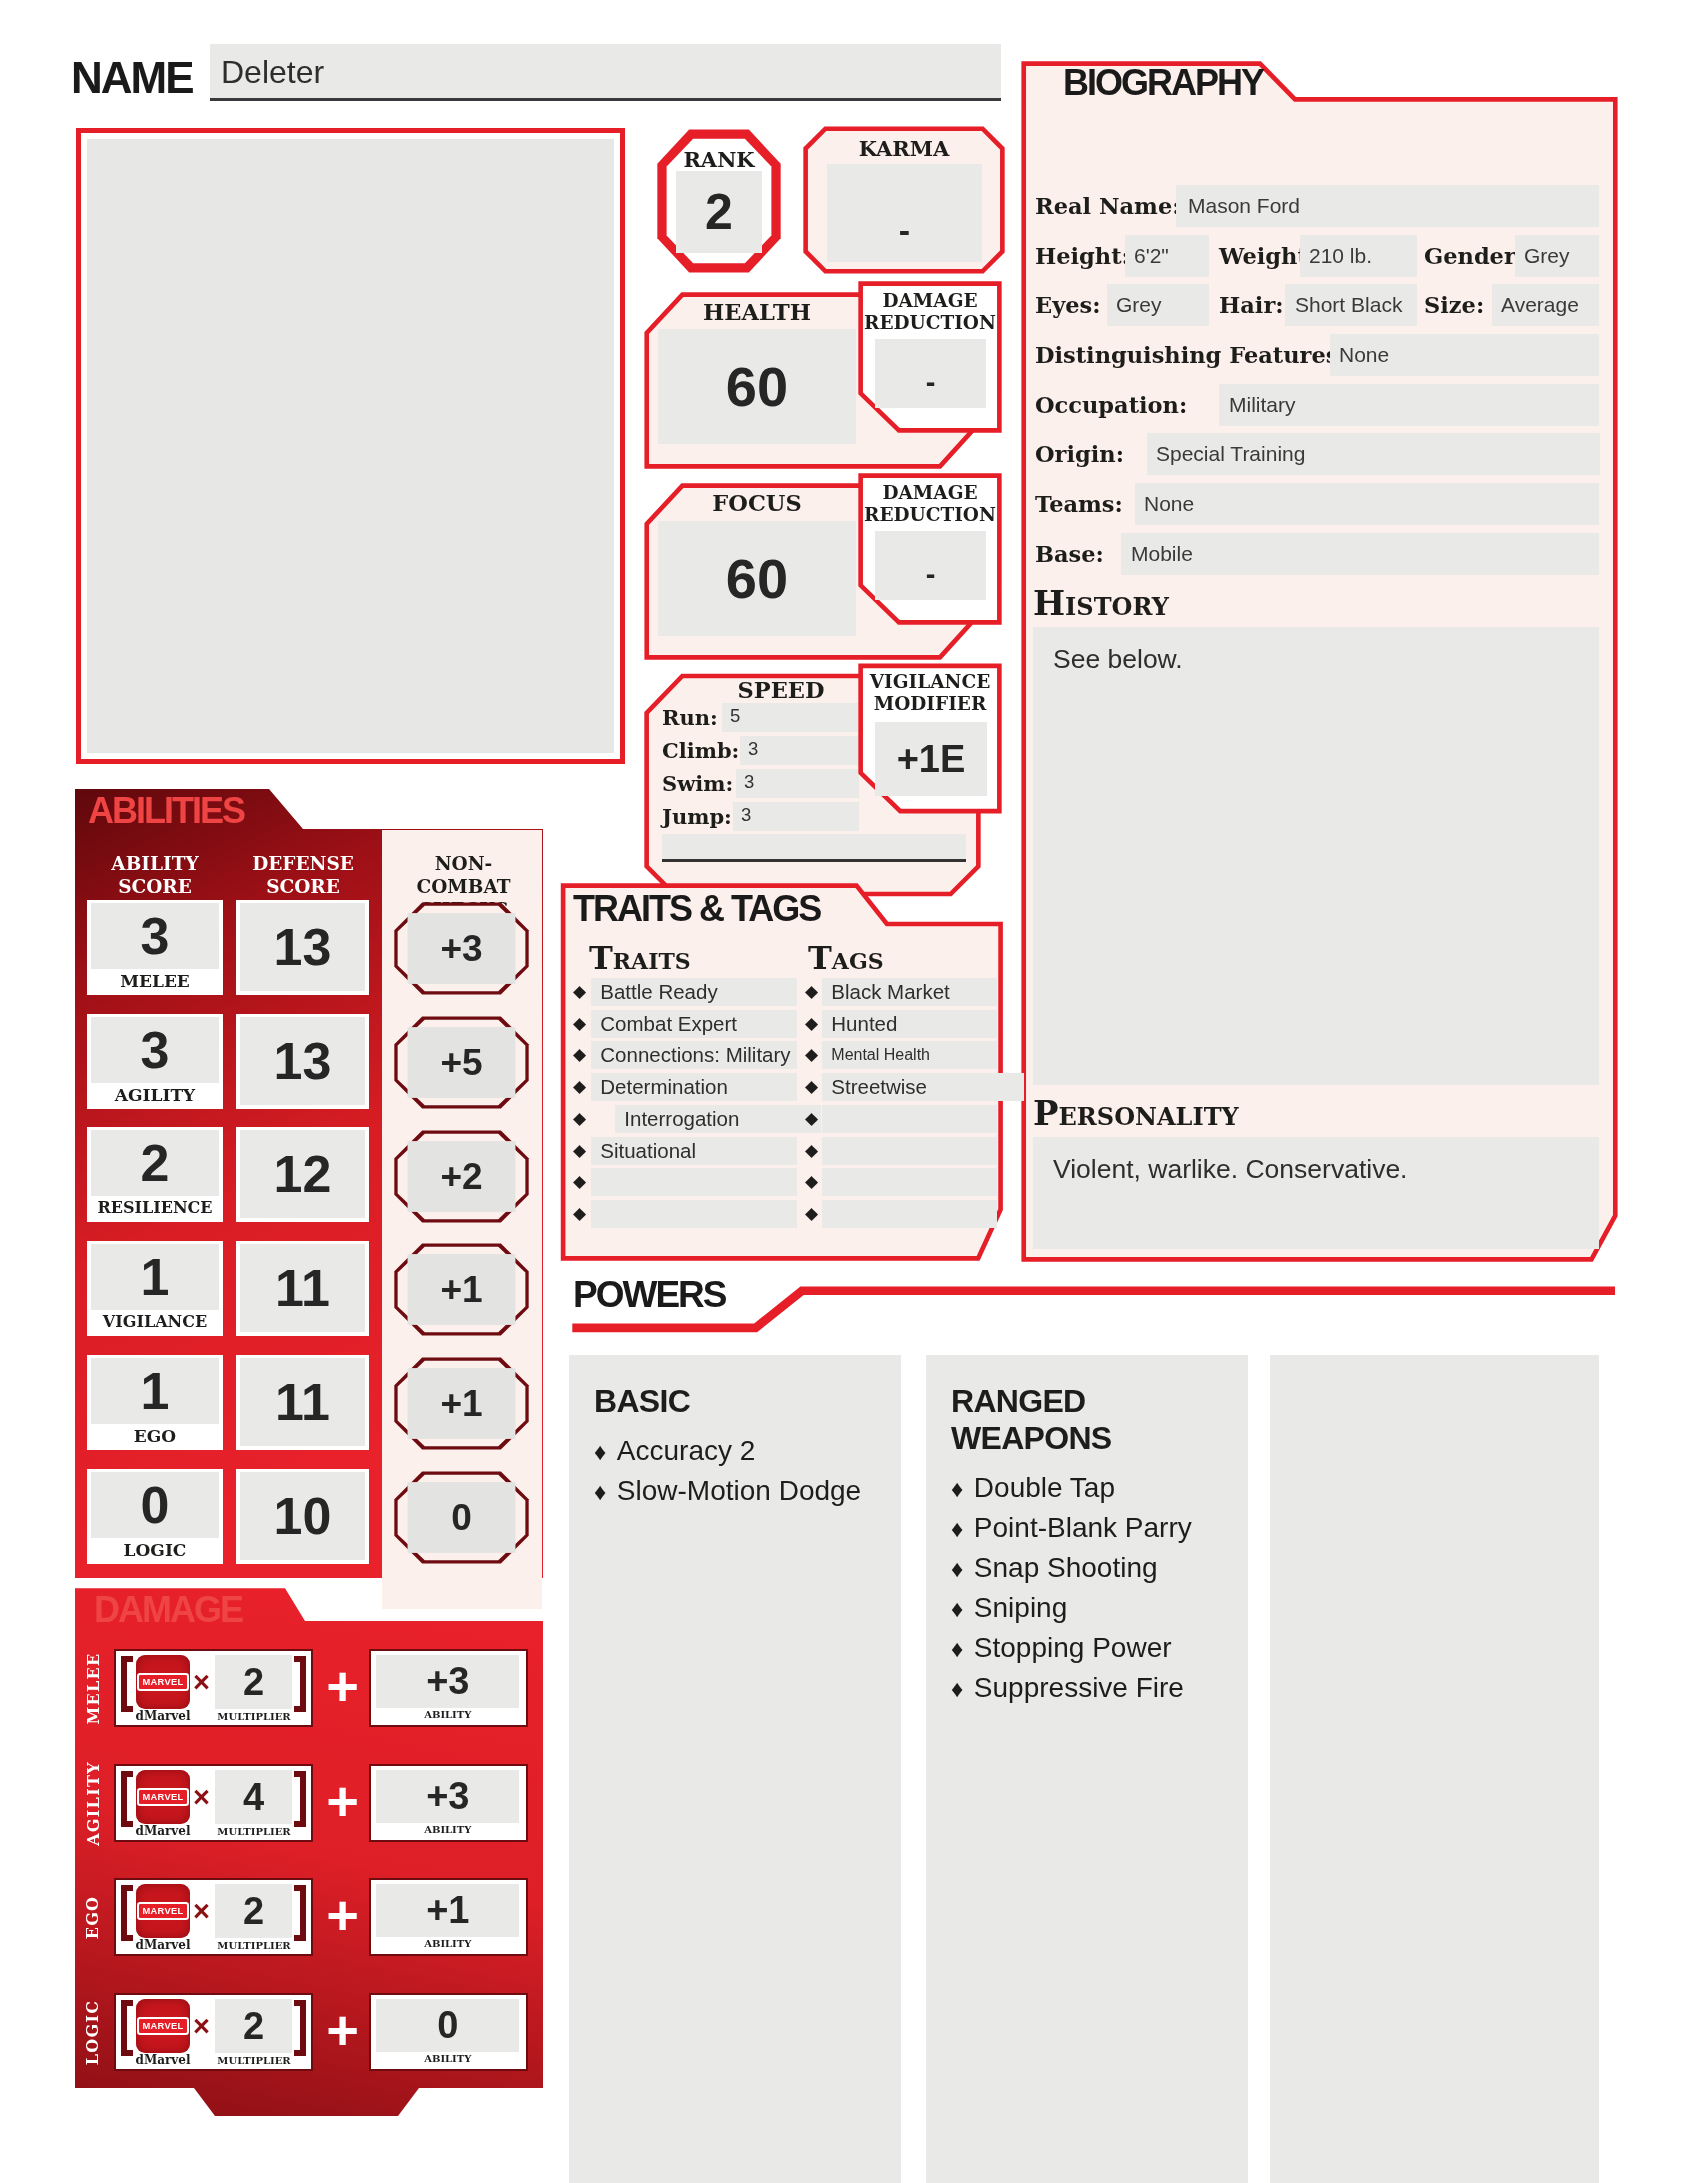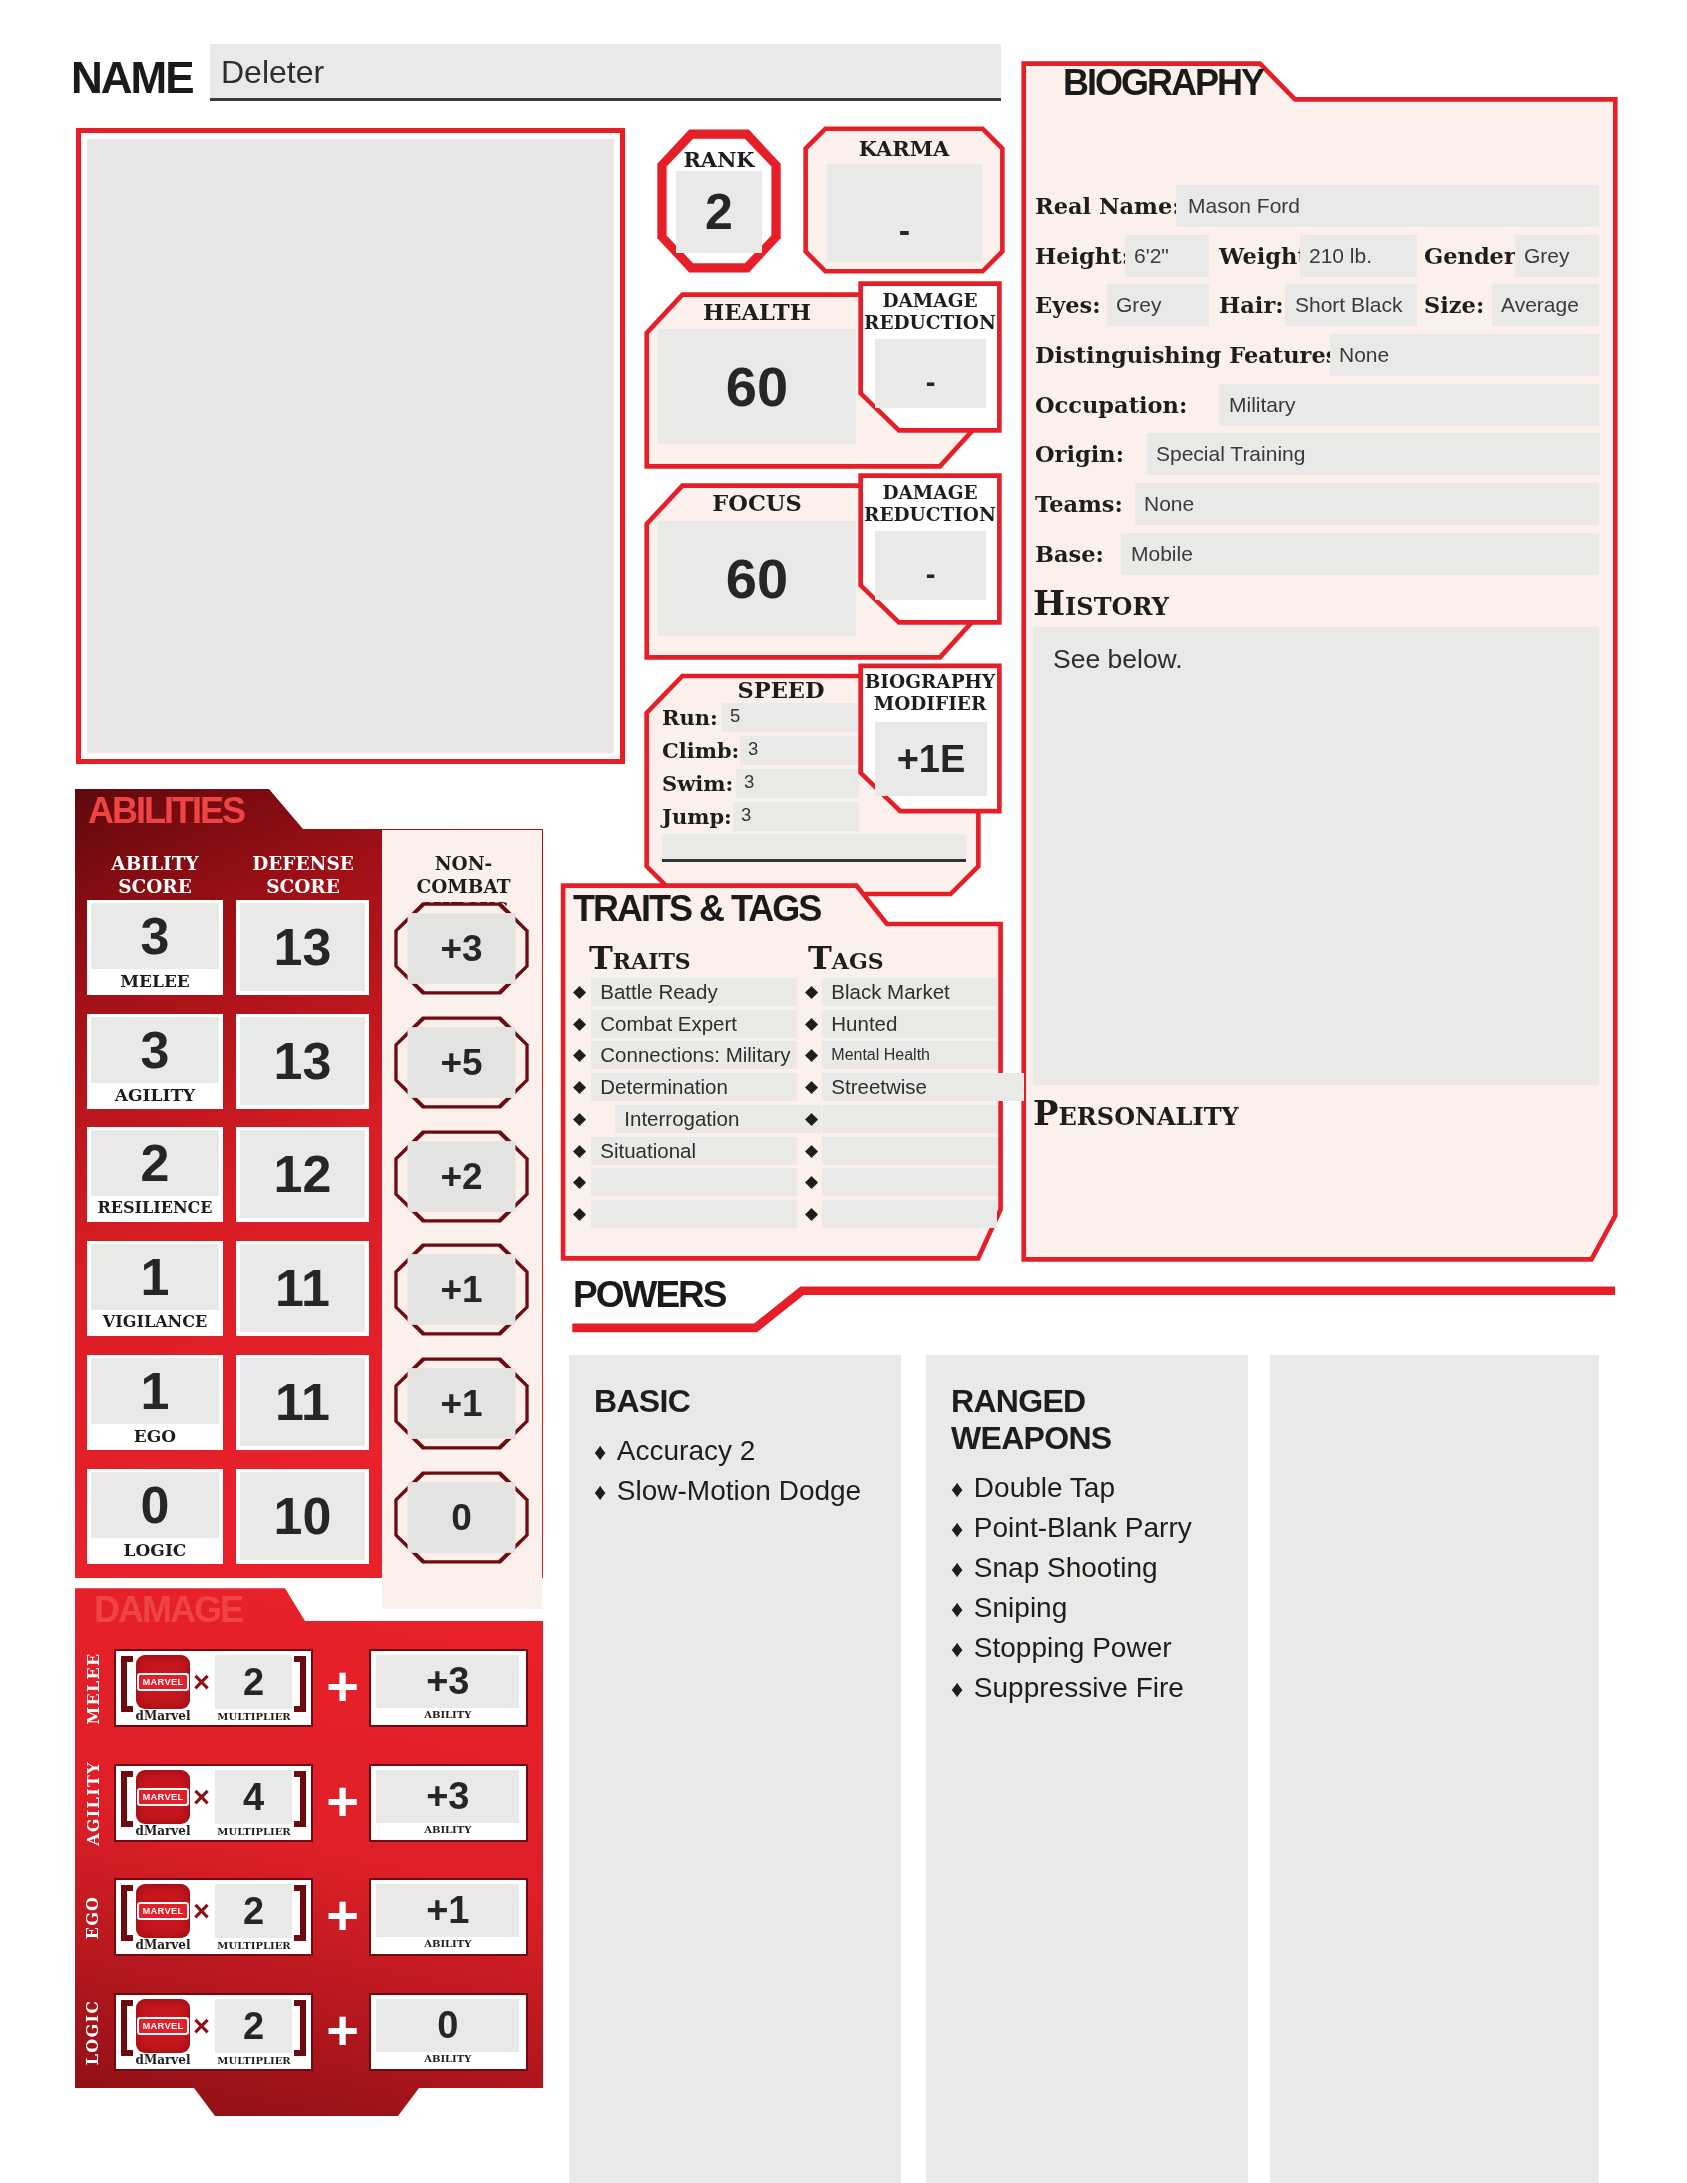--- a/index.html
+++ b/index.html
@@ -117,21 +117,21 @@
   <div class="abs slab" style="left:662px;top:802px;font-size:21px;line-height:29px;">Jump:</div>
   <div class="abs grey" style="left:733px;top:802px;width:126px;height:29px;"></div>
   <div class="abs" style="left:741px;top:802px;font-size:18.5px;line-height:26.5px;color:#333;">3</div>
 
   <div class="abs grey" style="left:662px;top:834px;width:304px;height:26.5px;"></div>
   <div class="abs" style="left:662px;top:859px;width:304px;height:2.6px;background:#333;"></div>
 
   <svg style="left:858px;top:663px;" width="144" height="151" viewBox="0 0 218 228">
     <polygon points="4,4 214,4 214,224 64,224 4,166" fill="#ffffff" stroke="#e51e28" stroke-width="7"></polygon>
   </svg>
-  <div class="abs slab ctr" style="left:860px;top:671px;width:140px;font-size:18.5px;line-height:1.2;">BIOGRAPHY MODIFIER</div>
+  <div class="abs slab ctr" style="left:860px;top:671px;width:140px;font-size:18.5px;line-height:1.2;">VIGILANCE MODIFIER</div>
   <div class="abs grey" style="left:875px;top:722px;width:112px;height:74px;"></div>
   <div class="abs num" style="left:875px;top:722px;width:112px;font-size:38px;line-height:74px;">+1E</div>
 
   <svg style="left:1021px;top:61px;" width="597" height="1203" viewBox="0 0 902 1818">
     <polygon points="4,4 361,4 414,58 898,58 898,1745 862,1811 4,1811" fill="#fcf0ec" stroke="#e51e28" stroke-width="7"></polygon>
   </svg>
   <div class="abs ttl" style="left:1031px;top:65px;font-size:36px;margin-left:32px;">BIOGRAPHY</div>
 
   <div class="bl" style="left:1035px;top:185px;">Real Name:</div>
   <div class="bb" style="left:1176px;top:185px;width:423px;"></div>
@@ -175,20 +175,23 @@
 
   <div class="bl" style="left:1035px;top:533px;">Base:</div>
   <div class="bb" style="left:1121px;top:533px;width:478px;"></div>
   <div class="bv" style="left:1131px;top:533px;">Mobile</div>
 
   <div class="abs scap" style="left:1033px;top:586px;font-size:34px;">History</div>
   <div class="abs grey" style="left:1033px;top:627px;width:566px;height:458px;">
     <div style="padding:17px 20px;font-size:26.5px;color:#2e2e2e;">See below.</div>
   </div>
   <div class="abs scap" style="left:1033px;top:1096px;font-size:34px;">Personality</div>
+  <div class="abs grey" style="left:1033px;top:1137px;width:566px;height:112px;">
+    <div style="padding:17px 20px;font-size:26.5px;color:#2e2e2e;">Violent, warlike. Conservative.</div>
+  </div>
 
   <div class="abs" style="left:73px;top:787px;width:472px;height:793px;
        clip-path:polygon(2px 2px,196px 2px,230px 42px,470px 42px,470px 791px,2px 791px);
        background:linear-gradient(155deg,#5e080c 0%,#9e1016 20%,#d91d24 48%,#e8212b 78%);"></div>
   <div class="abs" style="left:382px;top:830px;width:160px;height:779px;background:#fcf0ec;"></div>
   <div class="abs ttl ttl-w" style="left:88px;top:793px;font-size:36px;">ABILITIES</div>
 
   <div class="abs slab ctr" style="left:89px;top:852px;width:132px;font-size:18.5px;line-height:1.25;color:#fff;">ABILITY SCORE</div>
   <div class="abs slab ctr" style="left:235px;top:852px;width:136px;font-size:18.5px;line-height:1.25;color:#fff;">DEFENSE SCORE</div>
   <div class="abs slab ctr" style="left:389px;top:852px;width:149px;font-size:18.5px;line-height:1.25;">NON-COMBAT CHECKS</div>

